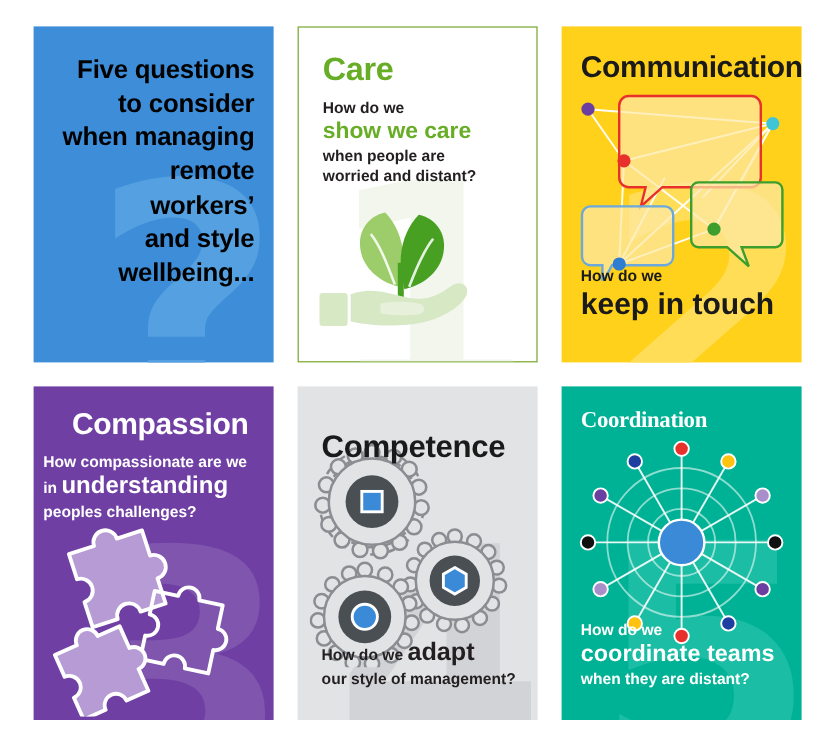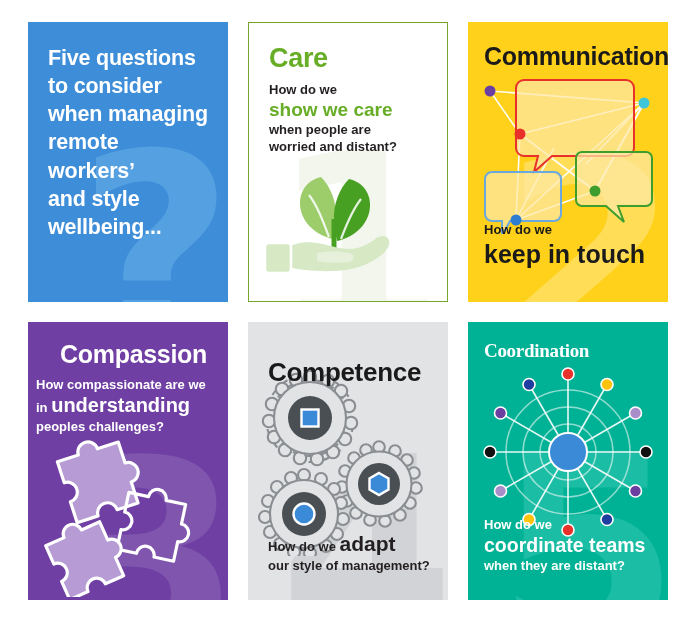--- a/index.html
+++ b/index.html
@@ -63,26 +63,27 @@
   .c-intro { background: #3d8dd8; }
   .c-intro .watermark {
     color: #55a0e0;
     font-size: 270px;
     right: -6px;
     bottom: -58px;
   }
   .intro-text {
     position: relative;
     z-index: 3;
-    color: #ffffff;
+    color: #000000;
     font-weight: 700;
     font-size: 21.5px;
     line-height: 1.31;
     padding: 22px 16px 0 20px;
     letter-spacing: -0.2px;
+    text-align: right;
   }
 
   
   .c-care {
     background: #ffffff;
     border: 1.5px solid #76a72a;
   }
   .c-care .watermark {
     color: #f2f6ec;
     font-size: 250px;

